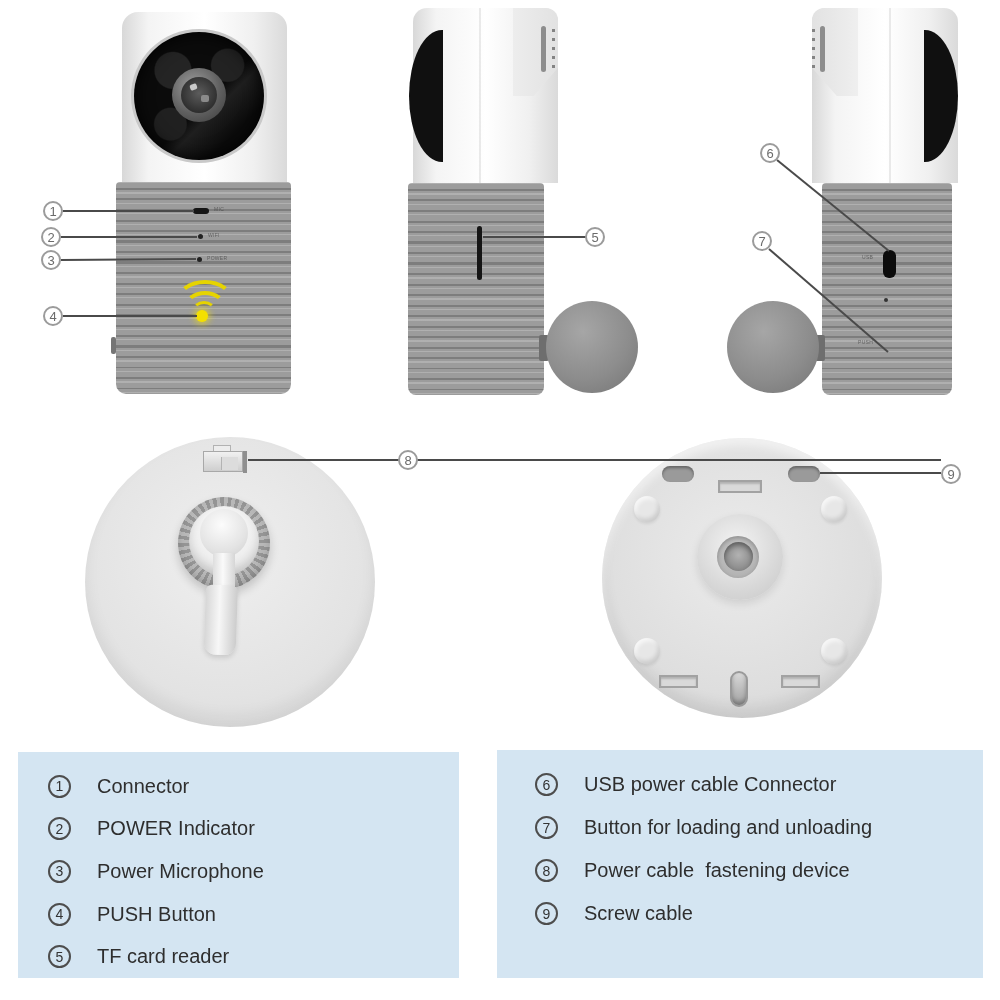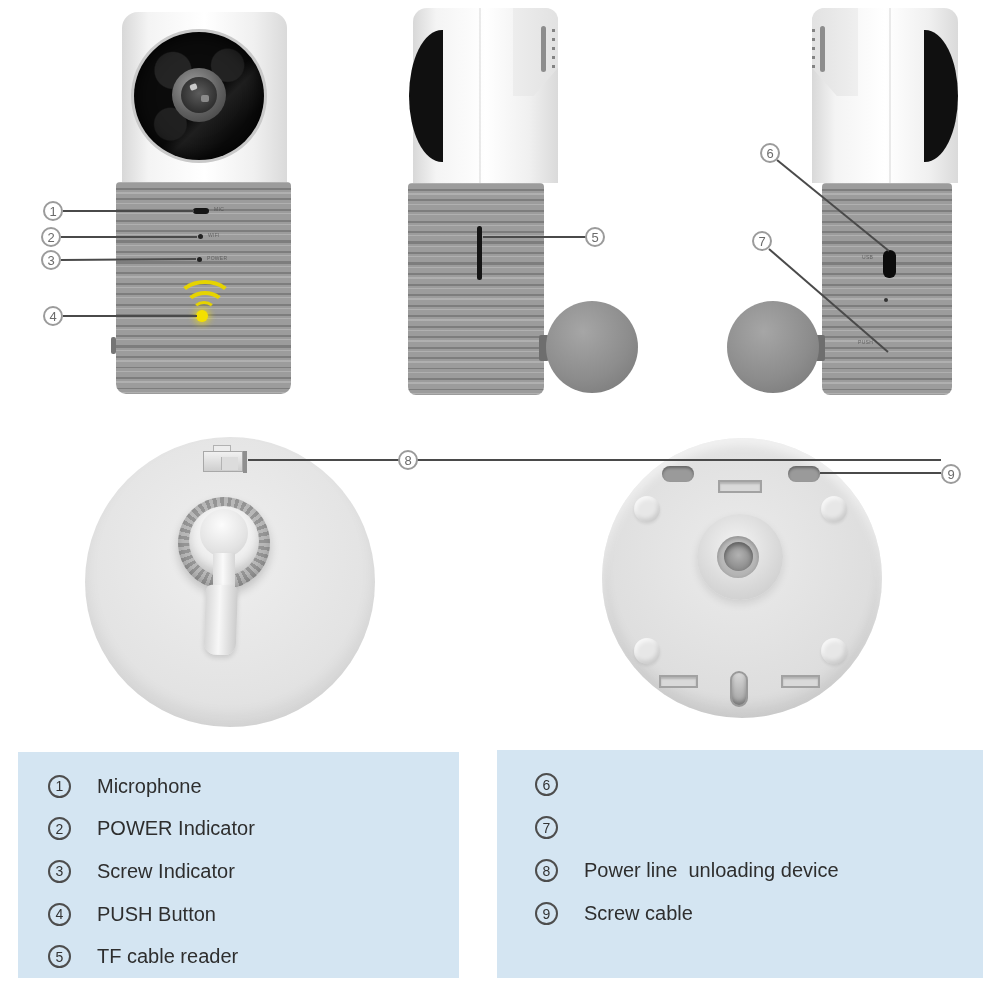--- a/index.html
+++ b/index.html
@@ -212,64 +212,66 @@
     </div>
   <div class="co" style="left:941px;top:464px;">
       <span>9</span>
     </div>
 
   <div class="legend" style="left:18px;top:752px;width:441px;height:226px;padding-left:30px;">
     <div class="lrow">
       <span class="lco">
           <span>1</span>
         </span>
-      <span class="lbl">Microphone</span>
+      <span class="lbl">Connector</span>
     </div>
     <div class="lrow">
       <span class="lco">
           <span>2</span>
         </span>
       <span class="lbl">POWER Indicator</span>
     </div>
     <div class="lrow">
       <span class="lco">
           <span>3</span>
         </span>
-      <span class="lbl">Screw Indicator</span>
+      <span class="lbl">Power Microphone</span>
     </div>
     <div class="lrow">
       <span class="lco">
           <span>4</span>
         </span>
       <span class="lbl">PUSH Button</span>
     </div>
     <div class="lrow">
       <span class="lco">
           <span>5</span>
         </span>
-      <span class="lbl">TF cable reader</span>
+      <span class="lbl">TF card reader</span>
     </div>
   </div>
 
   <div class="legend" style="left:497px;top:750px;width:486px;height:228px;padding-left:38px;">
     <div class="lrow">
       <span class="lco">
           <span>6</span>
         </span>
+      <span class="lbl">USB power cable Connector</span>
     </div>
     <div class="lrow">
       <span class="lco">
           <span>7</span>
         </span>
+      <span class="lbl">Button for loading and unloading</span>
     </div>
     <div class="lrow">
       <span class="lco">
           <span>8</span>
         </span>
-      <span class="lbl">Power line  unloading device</span>
+      <span class="lbl">Power cable  fastening device</span>
     </div>
     <div class="lrow">
       <span class="lco">
           <span>9</span>
         </span>
       <span class="lbl">Screw cable</span>
     </div>
   </div>
 
 </div>

